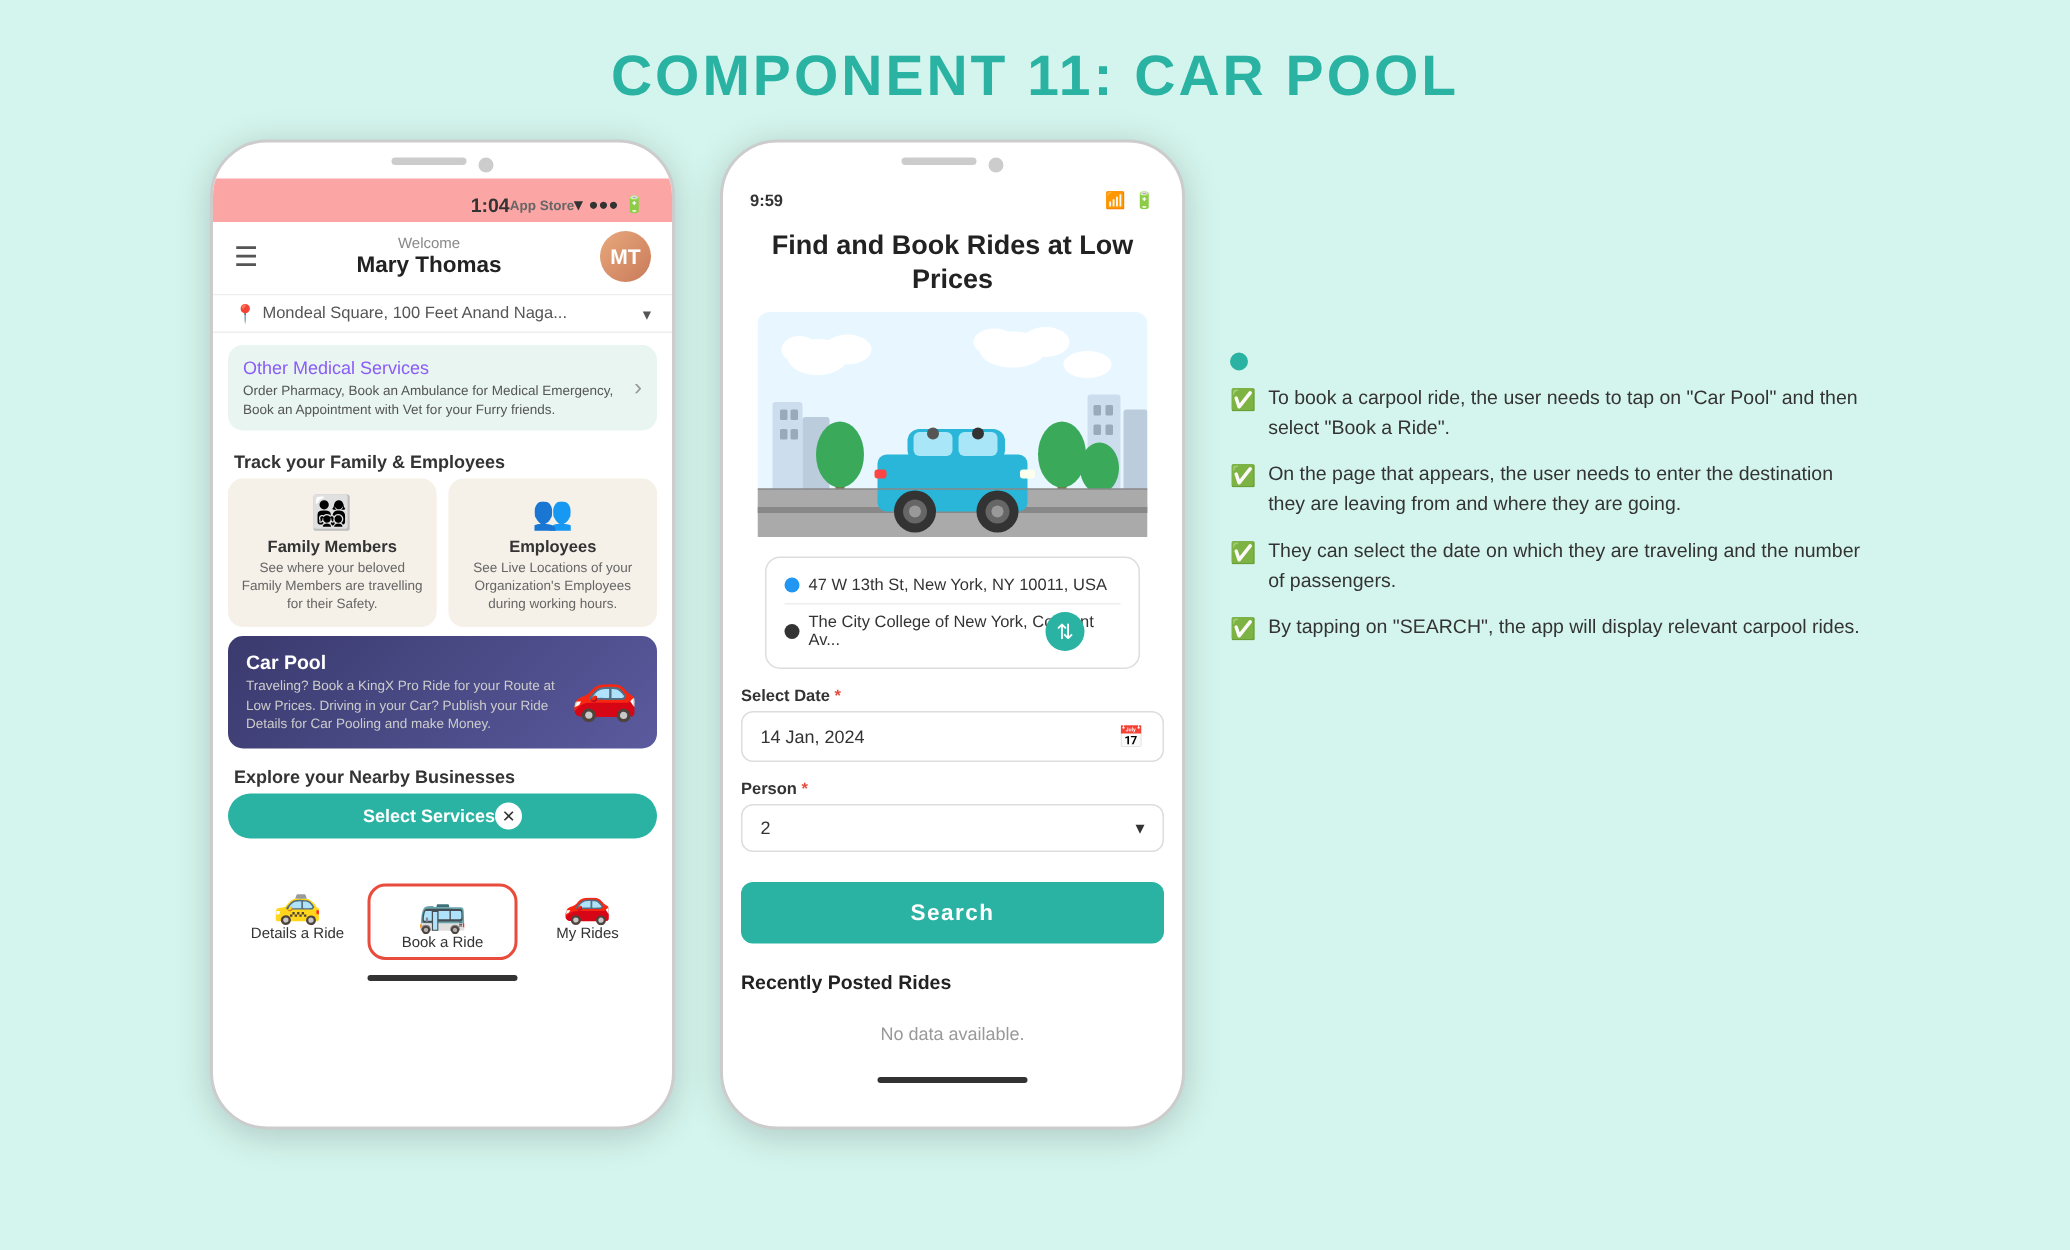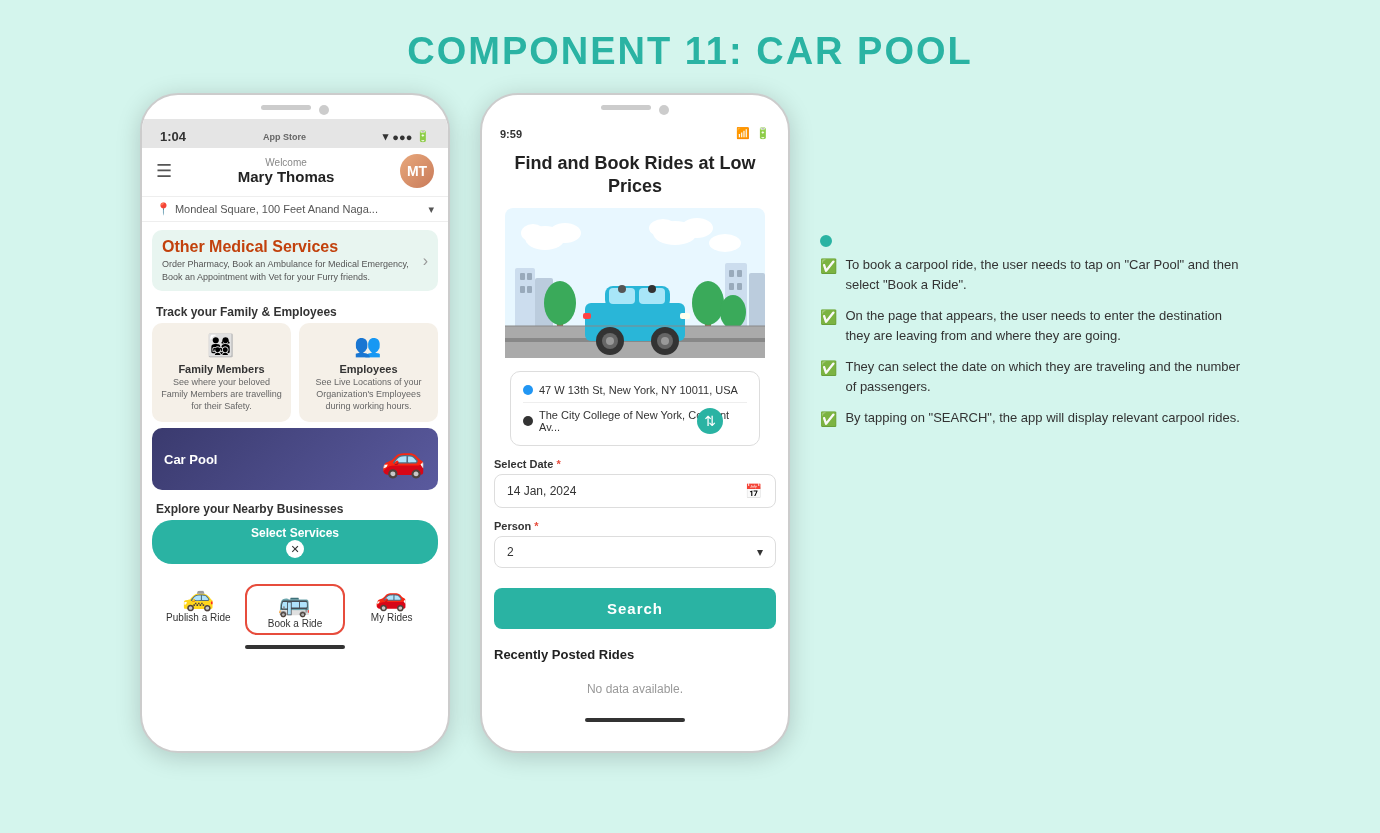--- a/index.html
+++ b/index.html
@@ -40,27 +40,27 @@
       width: 310px;
       height: 660px;
     }
     .phone-mockup-2 {
       width: 310px;
       height: 660px;
     }
     
     .status-bar {
       display: flex;
-      justify-content: space-between;
+      justify-content: flex-end;
       align-items: center;
       padding: 10px 18px 4px;
       font-size: 11px;
       font-weight: 600;
       color: #333;
-      background: #e5e5e5;
+      background: #fca5a5;
     }
     .status-bar .time { font-weight: 700; font-size: 13px; }
     .status-icons { display: flex; gap: 4px; align-items: center; font-size: 11px; }
     
     .phone1-header {
       background: #fff;
       padding: 6px 14px 8px;
       display: flex;
       align-items: center;
       justify-content: space-between;
@@ -92,21 +92,21 @@
     
     .medical-banner {
       background: #e8f5f0;
       margin: 8px 10px;
       border-radius: 10px;
       padding: 8px 10px;
       display: flex;
       align-items: center;
       justify-content: space-between;
     }
-    .medical-title { font-size: 16px; font-weight: 700; color: #c2410c; }
+    .medical-title { font-size: 12px; font-weight: 400; color: #8b5cf6; }
     .medical-desc { font-size: 9px; color: #555; line-height: 1.4; margin-top: 2px; }
     .medical-chevron { color: #999; font-size: 16px; }
     
     .section-label {
       font-size: 12px;
       font-weight: 700;
       color: #333;
       padding: 6px 14px 4px;
     }
     .track-grid {
@@ -141,27 +141,26 @@
     
     .nearby-label {
       font-size: 12px;
       font-weight: 700;
       color: #333;
       padding: 6px 14px 4px;
     }
     
     .select-services-bar {
       background: #2ab3a3;
-      margin: 0 10px 12px;
+      margin: 0 10px 22px;
       border-radius: 20px;
       padding: 6px 12px;
       display: flex;
       align-items: center;
       justify-content: center;
-      flex-direction: column;
     }
     .select-services-text { font-size: 12px; color: #fff; font-weight: 600; }
     .close-btn { background: #fff; border-radius: 50%; width: 18px; height: 18px; display: flex; align-items: center; justify-content: center; font-size: 11px; color: #333; cursor: pointer; }
     
     .bottom-icons {
       display: flex;
       justify-content: space-around;
       padding: 8px 10px 4px;
     }
     .bottom-icon-item {
@@ -373,35 +372,38 @@
       <div class="track-card">
         <div class="track-card-icon">👥</div>
         <div class="track-card-title">Employees</div>
         <div class="track-card-desc">See Live Locations of your Organization's Employees during working hours.</div>
       </div>
     </div>
 
     <div class="carpool-banner">
       <div class="carpool-text">
         <div class="carpool-title">Car Pool</div>
+        <div class="carpool-desc">Traveling? Book a KingX Pro Ride for your Route at Low Prices.
+Driving in your Car?
+Publish your Ride Details for Car Pooling and make Money.</div>
       </div>
       <div class="carpool-car">🚗</div>
     </div>
 
     <div class="nearby-label">Explore your Nearby Businesses</div>
 
     <div class="select-services-bar">
       <span class="select-services-text">Select Services</span>
       <div class="close-btn">✕</div>
     </div>
 
     <div class="bottom-icons">
       <div class="bottom-icon-item">
         <div class="bottom-icon-box">🚕</div>
-        <div class="bottom-icon-label">Publish a Ride</div>
+        <div class="bottom-icon-label">Details a Ride</div>
       </div>
       <div class="bottom-icon-item selected">
         <div class="bottom-icon-box">🚌</div>
         <div class="bottom-icon-label">Book a Ride</div>
       </div>
       <div class="bottom-icon-item">
         <div class="bottom-icon-box">🚗</div>
         <div class="bottom-icon-label">My Rides</div>
       </div>
     </div>

